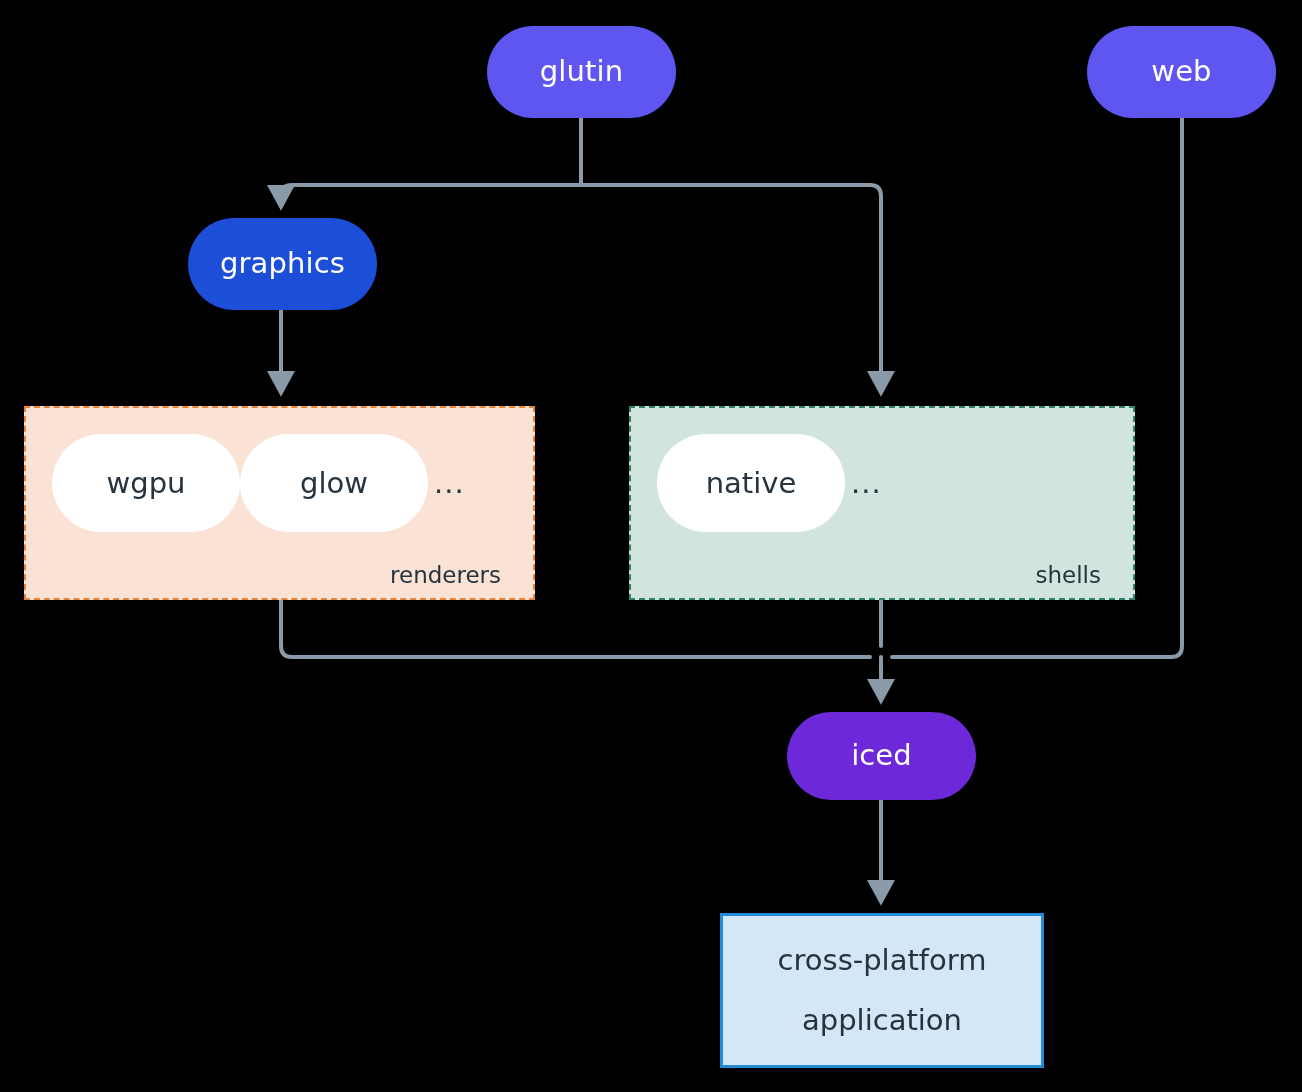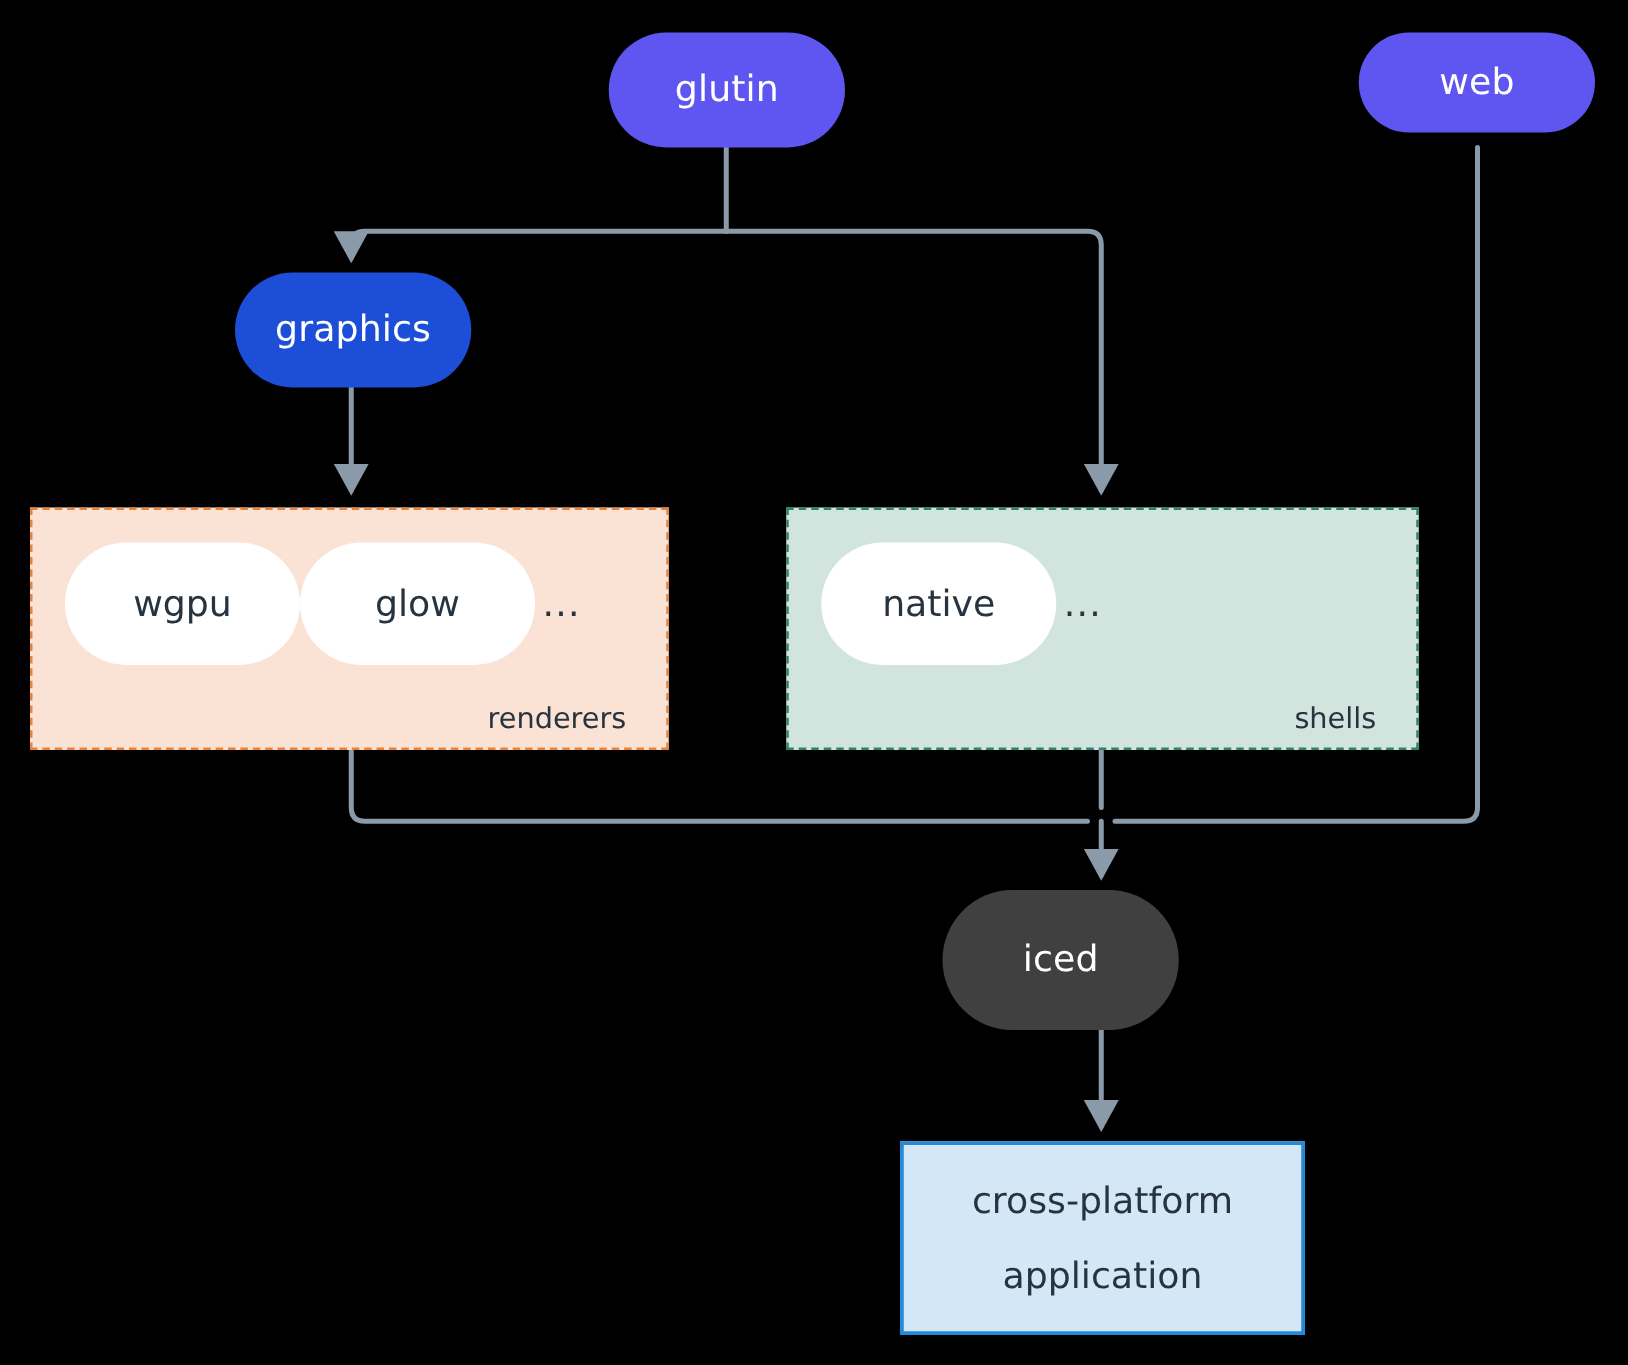--- a/index.html
+++ b/index.html
@@ -44,30 +44,30 @@
     border-radius: 999px;
     color: #ffffff;
     font-size: 29px;
     letter-spacing: 0.1px;
   }
   .pill-native {
     left: 487px;  top: 26px;  width: 189px; height: 92px;
     background: #5f56f2;
   }
   .pill-web {
-    left: 1087px; top: 26px;  width: 189px; height: 80px;
+    left: 1087px; top: 26px;  width: 189px; height: 92px;
     background: #5f56f2;
   }
   .pill-graphics {
     left: 188px;  top: 218px; width: 189px; height: 92px;
     background: #1d4ed8;
   }
   .pill-iced {
-    left: 754px;  top: 712px; width: 189px; height: 112px;
-    background: #404040;
+    left: 787px;  top: 712px; width: 189px; height: 88px;
+    background: #6d28d9;
   }
 
   
   .group {
     position: absolute;
     box-sizing: border-box;
   }
   .group-renderers {
     left: 24px;  top: 406px; width: 511px; height: 194px;
     background: #fae3d4;

